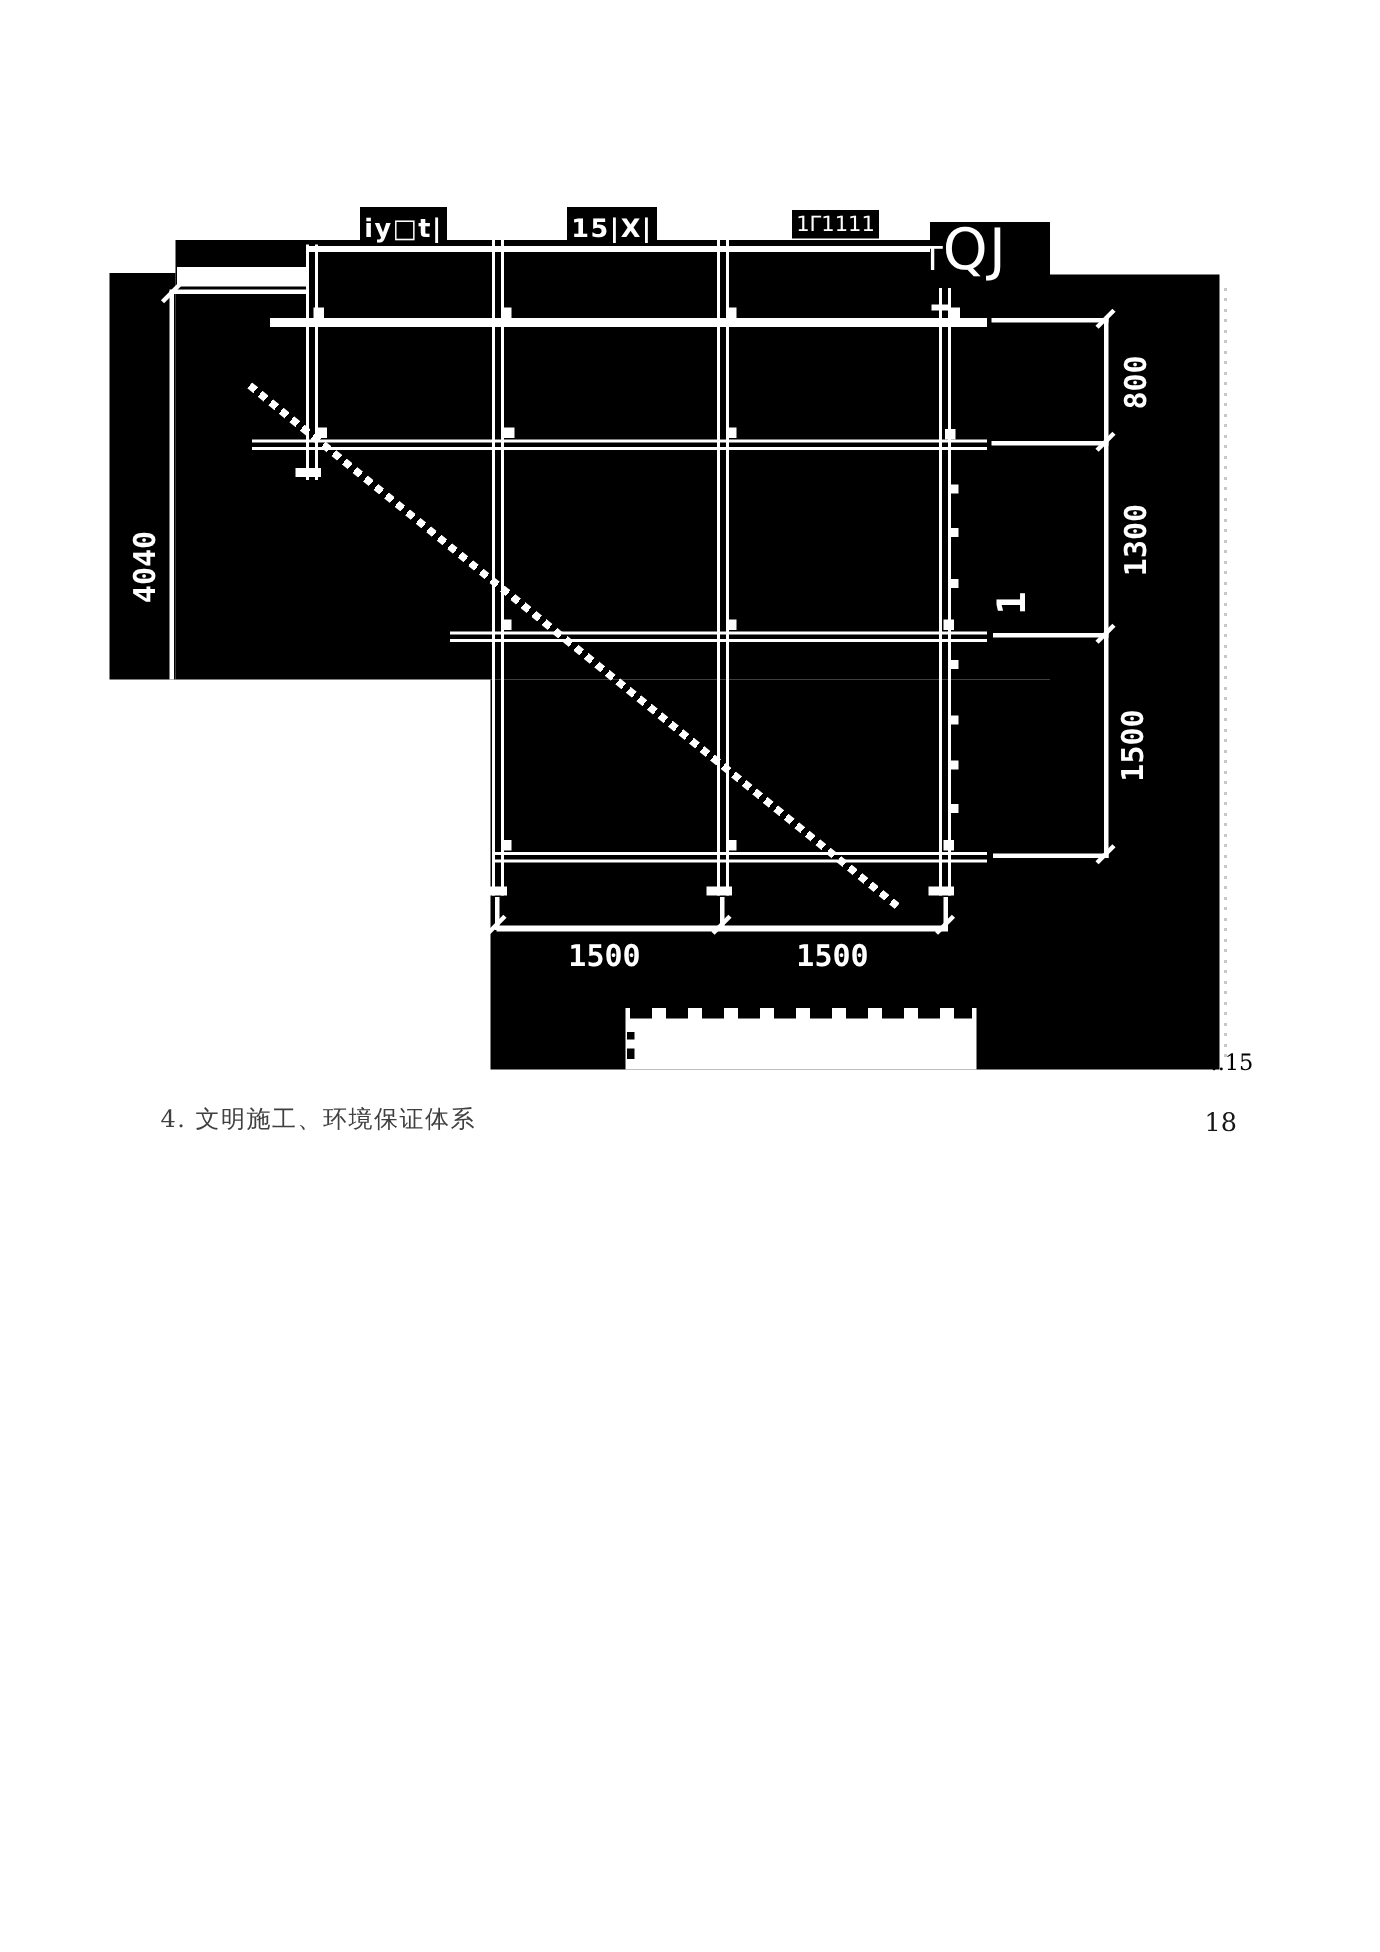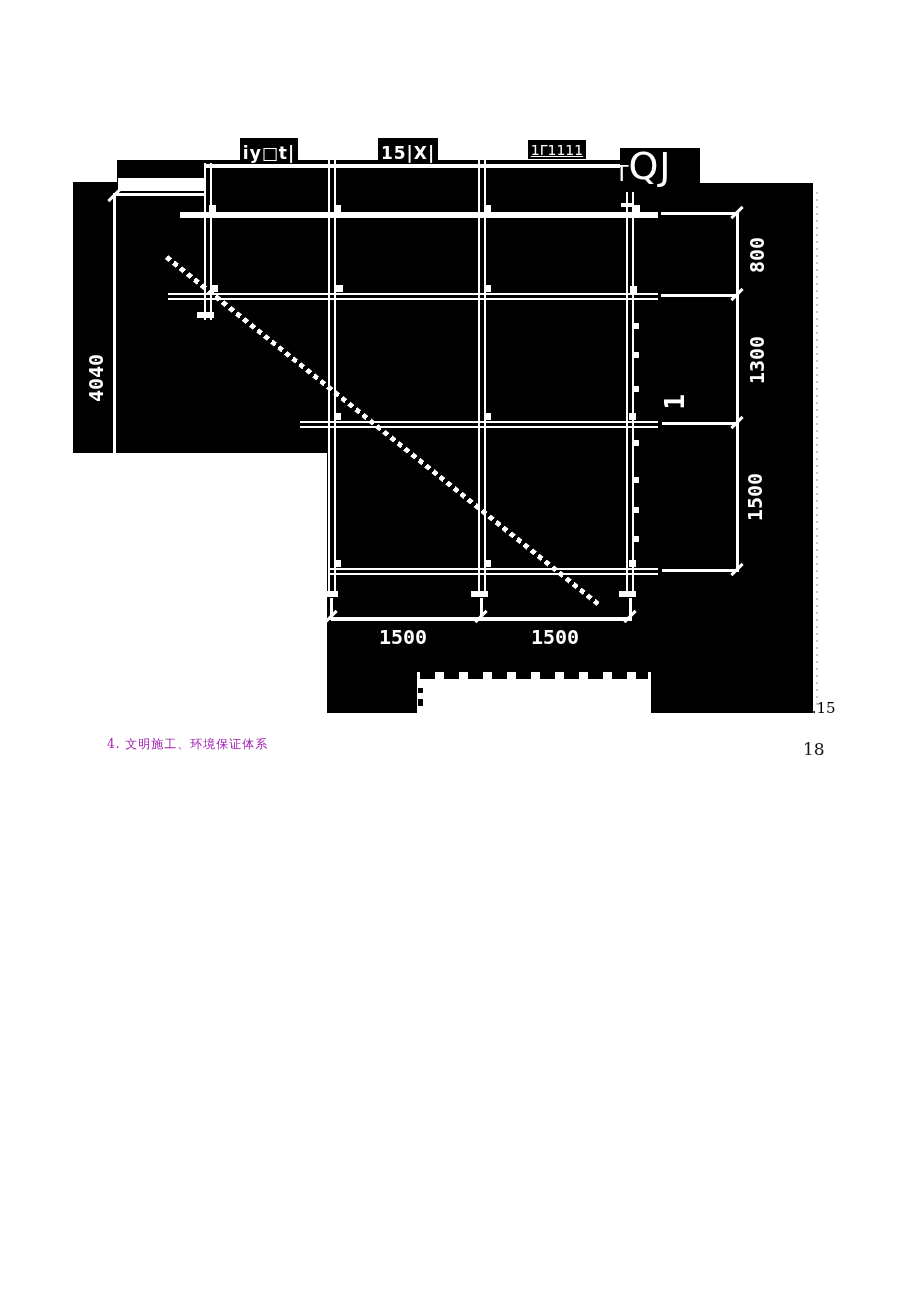--- a/index.html
+++ b/index.html
@@ -32,21 +32,21 @@
   .tqj .qj{font-size:38px;letter-spacing:1px;}
   .brace{position:absolute;left:168px;top:255px;width:554px;height:5px;
         transform:rotate(38.8deg);transform-origin:0 0;
         background:repeating-linear-gradient(90deg,#ffffff 0 5px,transparent 5px 9px);}
   .capdash{position:absolute;left:420px;top:672px;width:228px;height:7px;
         background:repeating-linear-gradient(90deg,#000 0 15px,transparent 15px 24px);}
   .graydots{position:absolute;left:816px;top:192px;width:2px;height:518px;opacity:.55;
         background:repeating-linear-gradient(#9a9a9a 0 2px,transparent 2px 7px);}
   .note15{position:absolute;left:807px;top:699px;color:#000;font-size:15px;
         font-family:"DejaVu Serif",serif;}
-  .heading{position:absolute;left:107px;top:736px;color:#a21caf;font-size:12px;
+  .heading{position:absolute;left:107px;top:736px;color:#404040;font-size:16px;
         font-family:"DejaVu Serif","Liberation Serif",serif;letter-spacing:1px;}
   .pagenum{position:absolute;left:803px;top:739px;color:#161616;font-size:17px;
         font-family:"DejaVu Serif","Liberation Serif",serif;}
 </style>
 </head>
 <body>
 
 <div class="page">
 
   <div class="blk" style="left:117px;top:160px;width:583px;height:293px;"></div>
@@ -126,21 +126,21 @@
   <div class="wline" style="left:331px;top:617px;width:301px;height:4px;"></div>
   <div class="stub" style="left:330px;top:598px;"></div>
   <div class="stub" style="left:480px;top:598px;"></div>
   <div class="stub" style="left:629px;top:598px;"></div>
   <div class="slant" style="left:323px;top:615px;"></div>
   <div class="slant" style="left:473px;top:615px;"></div>
   <div class="slant" style="left:622px;top:615px;"></div>
 
   <div class="boxlabel" style="left:240px;top:138px;width:58px;height:30px;">iy□t|</div>
   <div class="boxlabel" style="left:378px;top:138px;width:60px;height:30px;">15|X|</div>
-  <div class="boxlabel thin" style="left:528px;top:140px;width:58px;height:19px;text-decoration:underline;">1Γ1111</div>
+  <div class="boxlabel thin" style="left:528px;top:140px;width:58px;height:19px;">1Γ1111</div>
 
   <div class="tqj">
     <span class="t">T</span>
       <span class="qj">QJ</span>
   </div>
 
   <div class="vlabel" style="left:50px;top:367px;width:92px;height:22px;">4040</div>
 
   <div class="vlabel" style="left:727px;top:244px;width:60px;height:22px;">800</div>
   <div class="vlabel" style="left:727px;top:349px;width:60px;height:22px;">1300</div>

